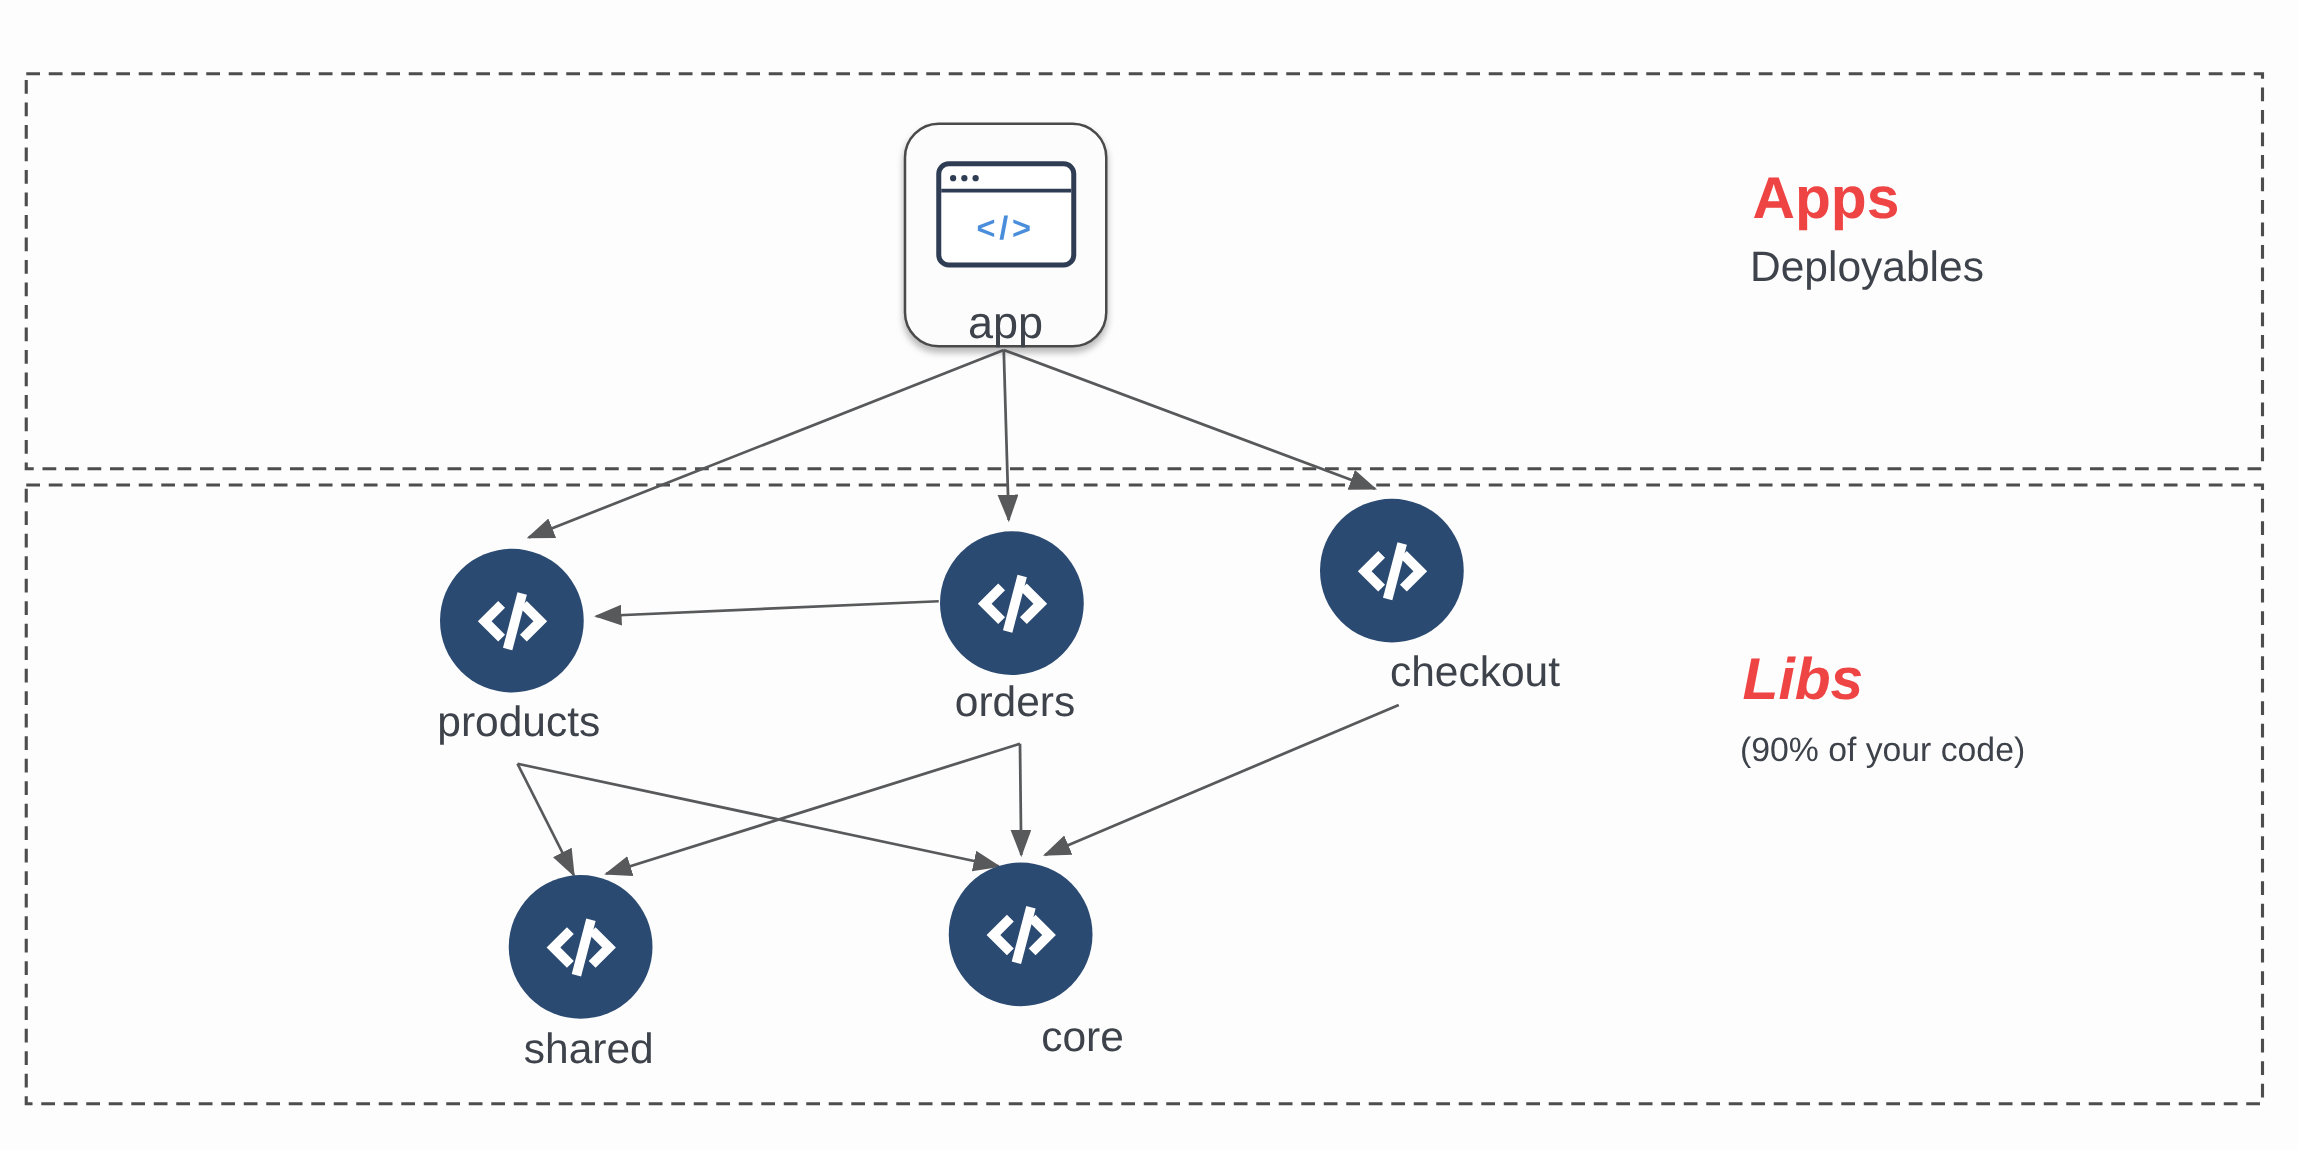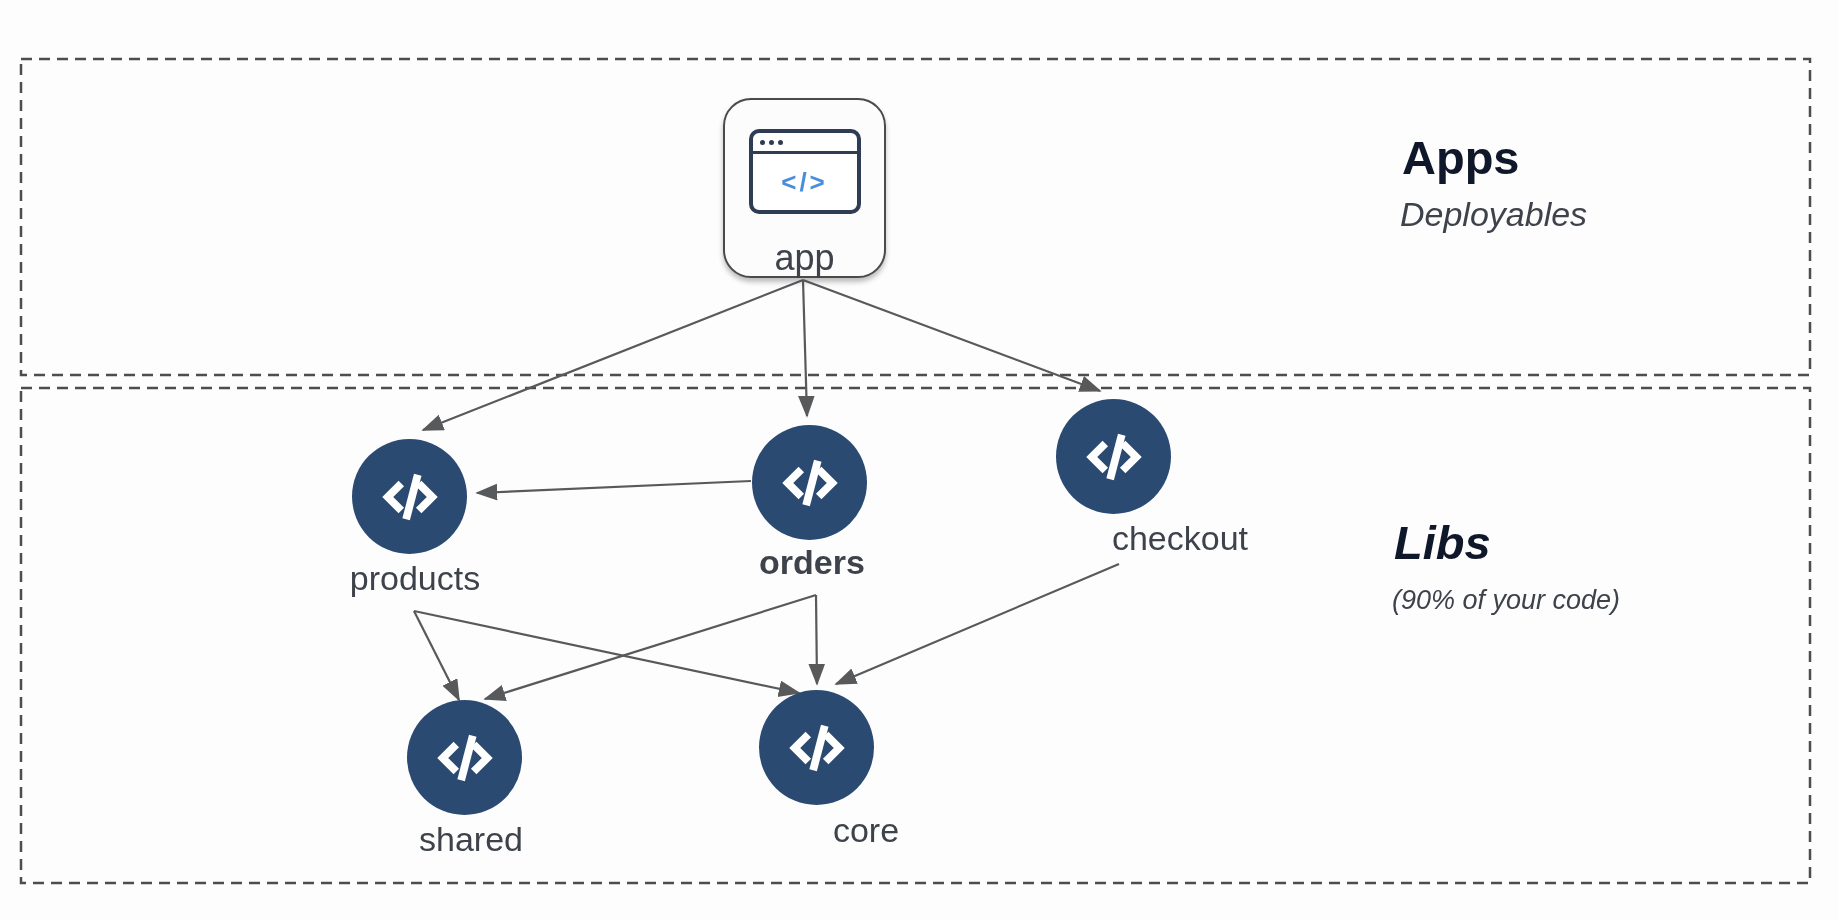--- a/index.html
+++ b/index.html
@@ -44,24 +44,24 @@
   .code-glyph{display:block;}
 
   .node-label{
     position:absolute;transform:translateX(-50%);
     font-size:34px;line-height:1.1;color:#3e434b;white-space:nowrap;
   }
 
   
   .section-title{
     position:absolute;font-size:47px;font-weight:bold;line-height:1.1;
-    color:#0f172a;white-space:nowrap;
+    color:#ef4444;white-space:nowrap;
   }
   .section-subtitle{
-    position:absolute;font-size:34px;line-height:1.1;color:#3e434b;white-space:nowrap;font-style:italic;
+    position:absolute;font-size:34px;line-height:1.1;color:#3e434b;white-space:nowrap;
   }
   .libs-subtitle{font-size:27px;}
 </style>
 </head>
 <body>
 
 <div class="canvas">
 
   <svg class="wires" width="1838" height="920" viewBox="0 0 1838 920">
     <defs>
@@ -126,21 +126,21 @@
   </div>
   <div class="lib-node" style="left: 759px; top: 690px; background: rgb(43, 74, 114);">
     <svg class="code-glyph" width="64" height="60" viewBox="0 0 66 62">
       <polyline points="24,17 10,31 24,45" fill="none" stroke="#ffffff" stroke-width="8"></polyline>
       <line x1="41" y1="8" x2="29" y2="54" stroke="#ffffff" stroke-width="8"></line>
       <polyline points="42,17 56,31 42,45" fill="none" stroke="#ffffff" stroke-width="8"></polyline>
     </svg>
   </div>
 
   <div class="node-label" style="left:415px;top:560px;">products</div>
-  <div class="node-label" style="left:812px;top:544px;font-weight:bold;">orders</div>
+  <div class="node-label" style="left:812px;top:544px;">orders</div>
   <div class="node-label" style="left:1180px;top:520px;">checkout</div>
   <div class="node-label" style="left:471px;top:821px;">shared</div>
   <div class="node-label" style="left:822px;top:812px;margin-left:44px;">core</div>
 
   <div class="section-title" style="left:1402px;top:132px;">Apps</div>
   <div class="section-subtitle" style="left:1400px;top:196px;">Deployables</div>
   <div class="section-title" style="left:1394px;top:517px;font-style:italic;">Libs</div>
   <div class="section-subtitle libs-subtitle" style="left:1392px;top:586px;">(90% of your code)</div>
 
 </div>

